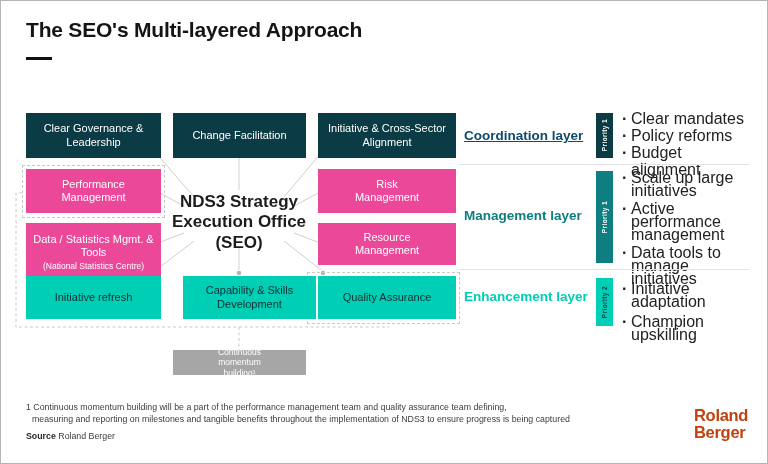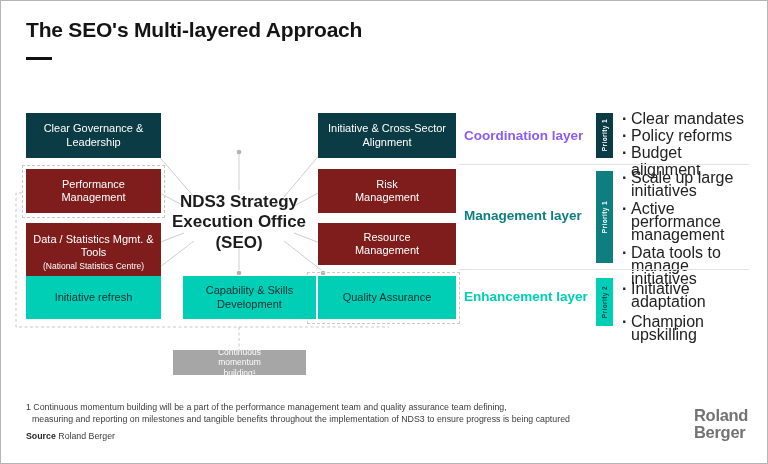--- a/index.html
+++ b/index.html
@@ -7,21 +7,21 @@
     position:relative; width:768px; height:464px; background:#ffffff;
     border:1px solid #b5b5b5; box-sizing:border-box; overflow:hidden;
     font-family:"Liberation Sans", sans-serif;
   }
   .title { position:absolute; left:25px; top:17px; font-size:21px; font-weight:700; color:#141414; letter-spacing:-0.2px; }
   .title-underline { position:absolute; left:25px; top:56px; width:26px; height:3px; background:#111; }
 
   .box { position:absolute; display:flex; flex-direction:column; align-items:center; justify-content:center;
          text-align:center; font-size:11px; line-height:1.22; padding:2px 6px; box-sizing:border-box; }
   .dark   { background:#0b3b44; color:#ffffff; }
-  .mid    { background:#7f1d1d; color:#ffffff; }
+  .mid    { background:#ec4899; color:#ffffff; }
   .bright { background:#00ceb5; color:#0d3034; }
 
   .b-cg { left:25px;  top:112px; width:135px; height:45px; }
   .b-cf { left:172px; top:112px; width:133px; height:45px; }
   .b-ia { left:317px; top:112px; width:138px; height:45px; padding:2px 3px; }
   .b-pm { left:25px;  top:168px; width:135px; height:44px; }
   .b-rm { left:317px; top:168px; width:138px; height:44px; }
   .b-ds { left:25px;  top:222px; width:135px; height:58px; }
   .b-rs { left:317px; top:222px; width:138px; height:42px; }
   .b-ir { left:25px;  top:275px; width:135px; height:43px; }
@@ -34,21 +34,21 @@
 
   .center-title { position:absolute; left:158px; top:191px; width:160px; text-align:center;
                   font-size:17px; font-weight:700; color:#1c1c1c; line-height:1.2; }
 
   .dash-pm { position:absolute; left:21px;  top:164px; width:143px; height:53px; border:1px dashed #c9c9c9; box-sizing:border-box; }
   .dash-qa { position:absolute; left:306px; top:271px; width:153px; height:52px; border:1px dashed #c9c9c9; box-sizing:border-box; }
 
   .overlay { position:absolute; left:0; top:0; width:768px; height:464px; pointer-events:none; }
 
   .layer-label { position:absolute; left:463px; font-size:13.5px; font-weight:700; white-space:nowrap; }
-  .ll-1 { top:127px; color:#8b5cf6; }
+  .ll-1 { top:127px; color:#0c4a6e;text-decoration:underline; }
   .ll-2 { top:207px; color:#0e7e80; }
   .ll-3 { top:288px; color:#00ceb5; }
 
   .pbar { position:absolute; left:595px; width:17px; display:flex; align-items:center; justify-content:center; }
   .pb-1 { top:112px; height:45px; background:#0b3b44; color:#ffffff; }
   .pb-2 { top:170px; height:92px; background:#0e7e80; color:#ffffff; }
   .pb-3 { top:277px; height:48px; background:#00ceb5; color:#0b3b44; }
   .pbar span { writing-mode:vertical-rl; transform:rotate(180deg); font-size:6.5px; font-weight:700; letter-spacing:0.4px; }
 
   .bullets { position:absolute; left:621px; width:132px; margin:0; padding:0; list-style:none; font-size:16px; color:#222222; }
@@ -60,21 +60,21 @@
 
   .hr { position:absolute; left:458px; width:290px; height:1px; background:#e2e2e2; }
   .hr1 { top:163px; } .hr2 { top:268px; }
 
   .footnote { position:absolute; left:25px; top:400px; font-size:8.8px; color:#3c3c3c; line-height:1.4; }
   .fn2 { margin-left:6px; }
   .source { position:absolute; left:25px; top:430px; font-size:8.8px; color:#3c3c3c; }
   .source .src-label { font-weight:700; color:#2a2a2a; }
 
   .logo { position:absolute; left:693px; top:406px; font-size:16.5px; font-weight:700; line-height:1.05;
-          color:#737373; letter-spacing:-0.3px; }
+          color:#c2410c; letter-spacing:-0.3px; }
 </style>
 </head>
 <body>
 
 <div class="page">
 
   <div class="title">The SEO's Multi-layered Approach</div>
   <div class="title-underline"></div>
 
   <svg class="overlay" viewBox="0 0 768 464" xmlns="http://www.w3.org/2000/svg">
@@ -105,20 +105,21 @@
     <g stroke="#c9c9c9" stroke-width="1" fill="none" stroke-dasharray="3 2.5">
       <path d="M 21 192 L 15 192 L 15 326 L 388 326"></path>
       <path d="M 238 326 L 238 349"></path>
     </g>
   </svg>
 
   <div class="dash-pm"></div>
   <div class="dash-qa"></div>
 
   <div class="box dark b-cg">Clear Governance &amp; Leadership</div>
+  <div class="box dark b-cf">Change Facilitation</div>
   <div class="box dark b-ia">Initiative &amp; Cross-Sector Alignment</div>
 
   <div class="box mid b-pm">Performance Management</div>
   <div class="box mid b-rm">
     <span class="narrow-text">Risk Management</span>
   </div>
 
   <div class="box mid b-ds">
     <div>Data / Statistics Mgmt. &amp; Tools</div>
     <div class="sub">(National Statistics Centre)</div>

